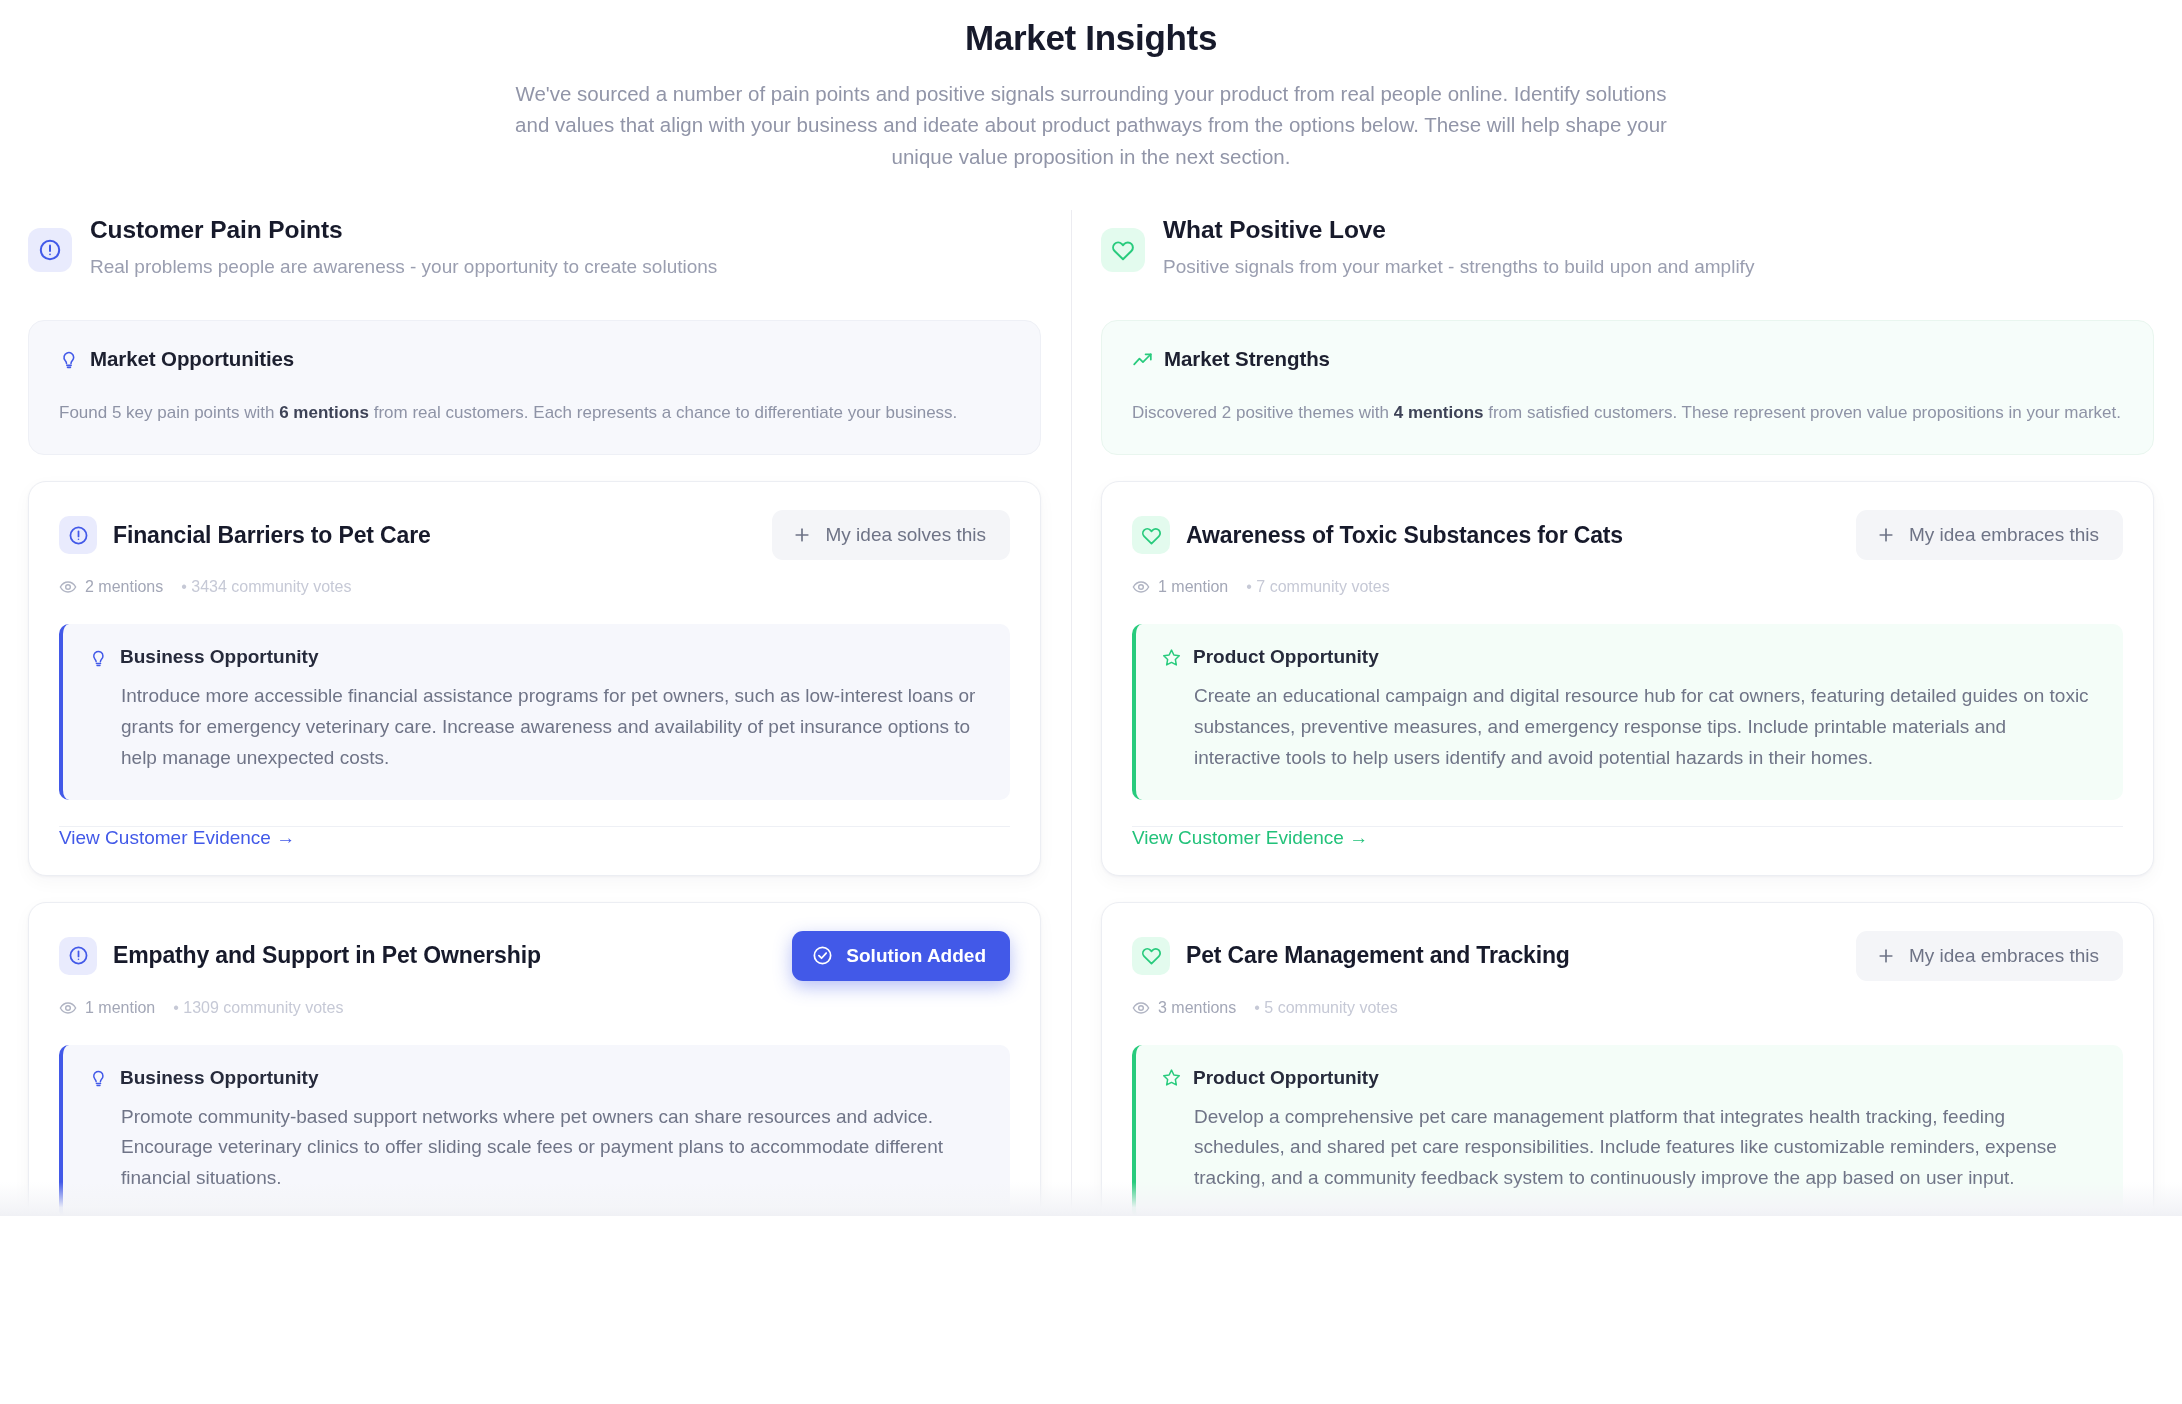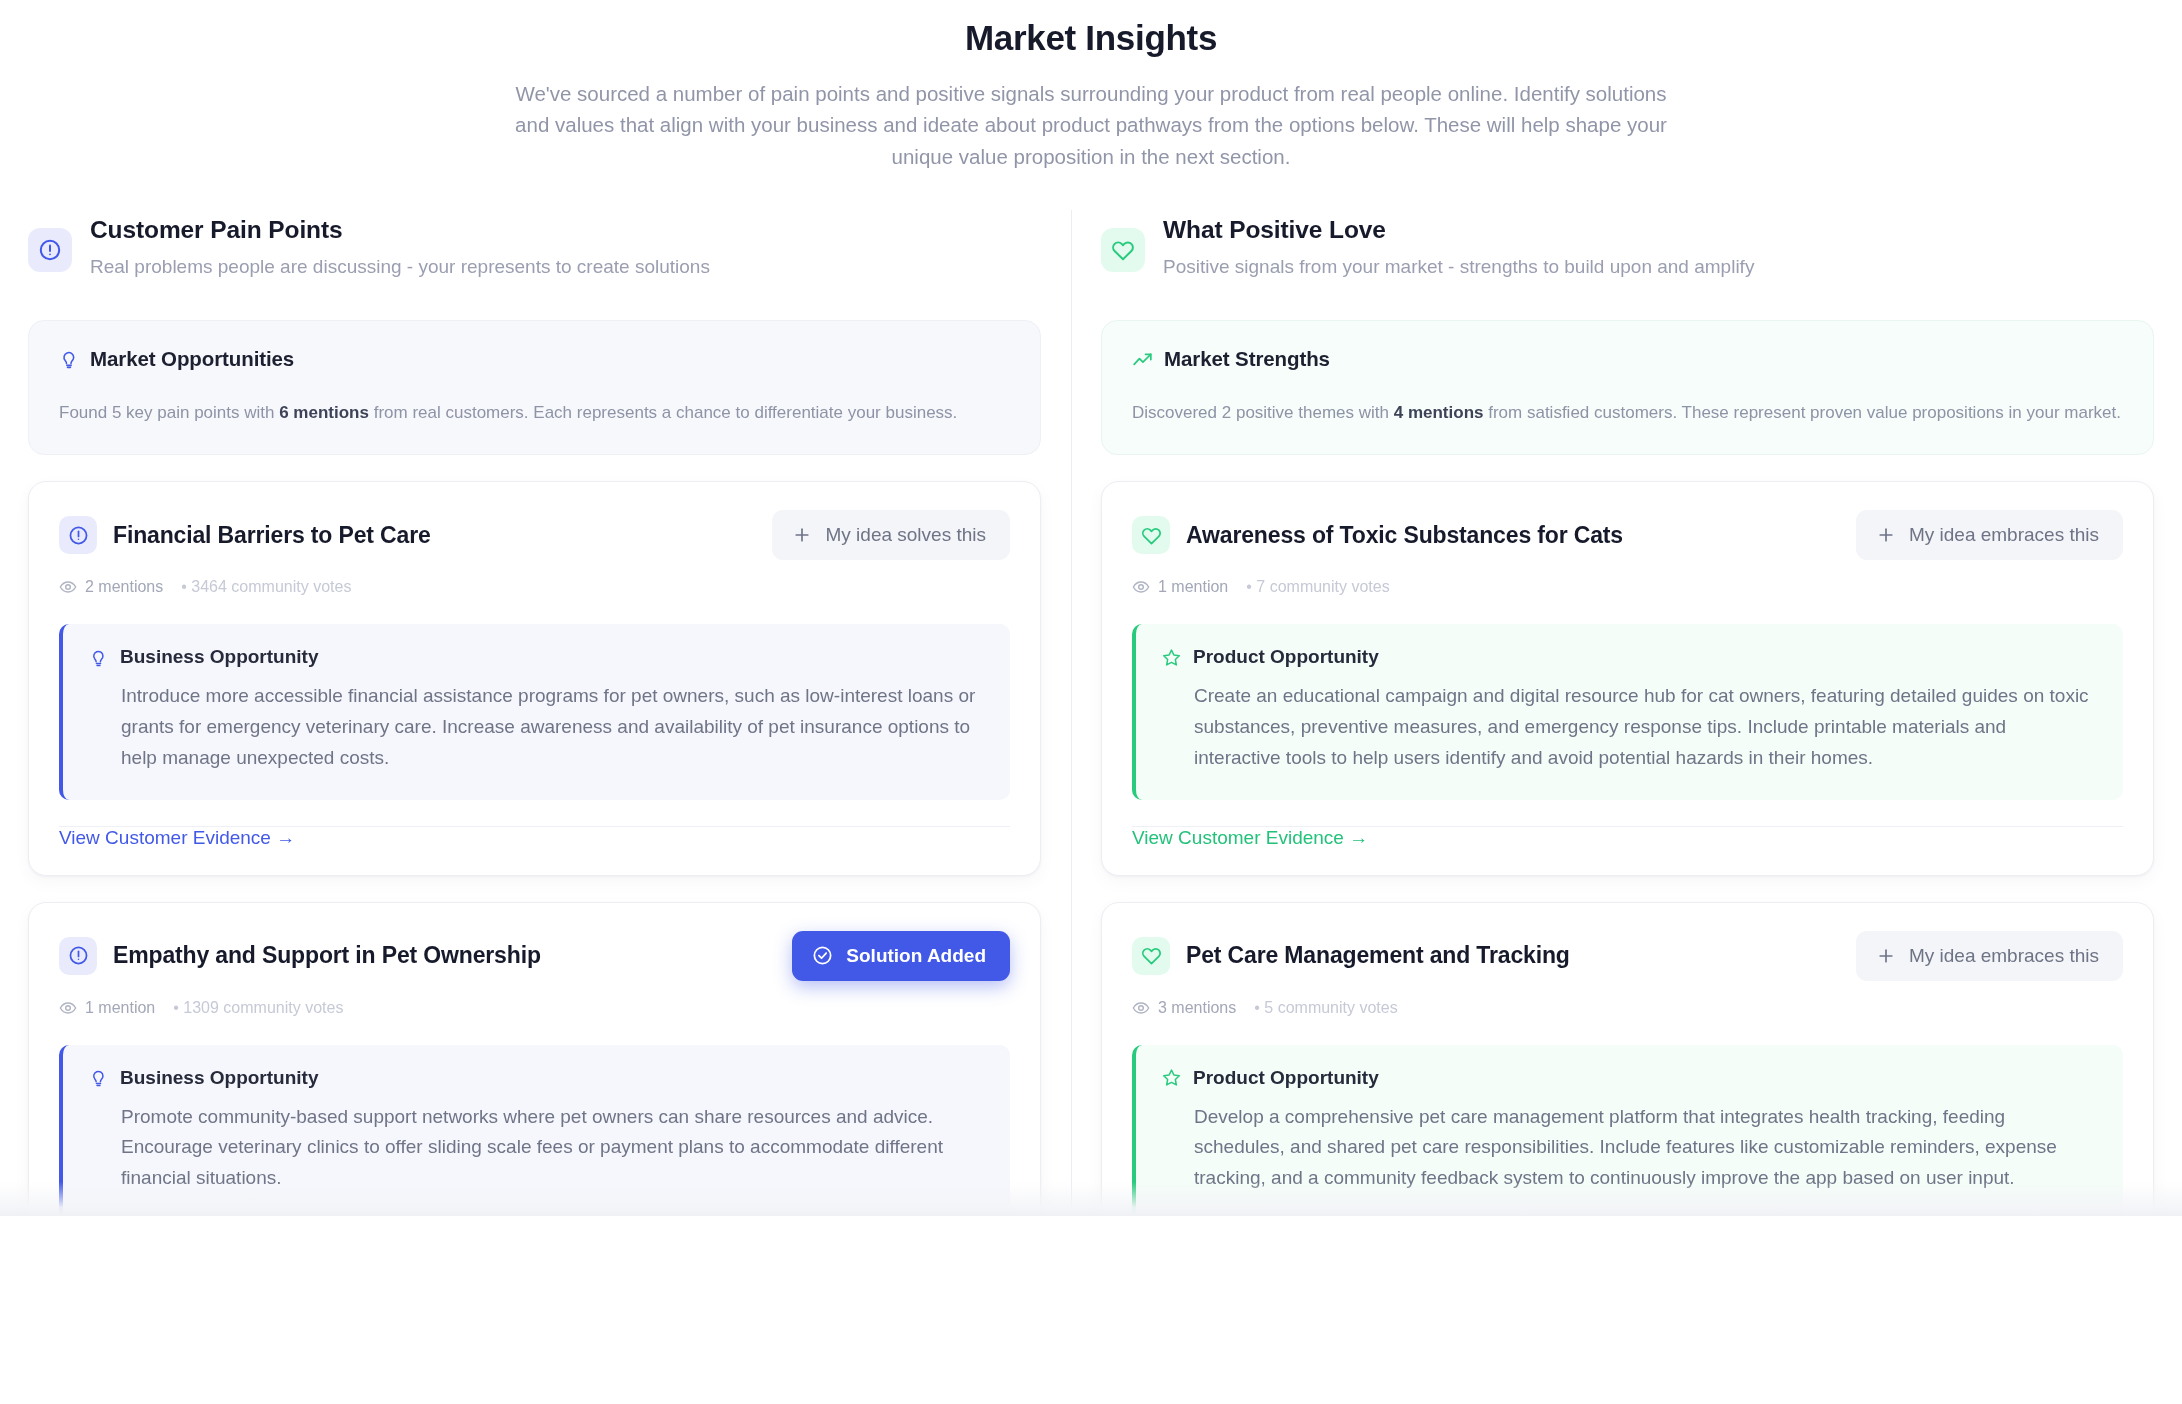--- a/index.html
+++ b/index.html
@@ -264,21 +264,21 @@
       <div class="col-head">
         <div class="col-head-icon icon-pain">
           <svg width="24" height="24" viewBox="0 0 24 24" fill="none" stroke="#4259e8" stroke-width="2" stroke-linecap="round">
             <circle cx="12" cy="12" r="9.2"></circle>
               <line x1="12" y1="7.4" x2="12" y2="13"></line>
               <circle cx="12" cy="16.3" r="0.9" fill="#4259e8" stroke="none"></circle>
           </svg>
         </div>
         <div class="col-head-text">
           <div class="col-head-title">Customer Pain Points</div>
-          <div class="col-head-sub">Real problems people are discussing - your represents to create solutions</div>
+          <div class="col-head-sub">Real problems people are awareness - your opportunity to create solutions</div>
         </div>
       </div>
 
       <div class="summary summary-pain">
         <div class="summary-head">
           <span>
             <svg width="20" height="20" viewBox="0 0 24 24" fill="none" stroke="#4259e8" stroke-width="1.9" stroke-linecap="round">
               <path d="M9 17.5c0-1.6-.6-2.5-1.6-3.6A5.8 5.8 0 1 1 17.6 10a5.7 5.7 0 0 1-1.6 3.9c-1 1.1-1.6 2-1.6 3.6"></path>
               <line x1="9.4" y1="19.6" x2="14.6" y2="19.6"></line>
                 <line x1="10.2" y1="22" x2="13.8" y2="22"></line>
@@ -312,21 +312,21 @@
           </button>
         </div>
         <div class="meta">
           <span>
             <svg width="18" height="18" viewBox="0 0 24 24" fill="none" stroke="#b0b4c3" stroke-width="1.9">
                 <path d="M1.8 12S5.6 5.3 12 5.3 22.2 12 22.2 12 18.4 18.7 12 18.7 1.8 12 1.8 12z"></path>
                 <circle cx="12" cy="12" r="3.1"></circle>
               </svg>
           </span>
           <span>2 mentions</span>
-          <span class="dot">• 3464 community votes</span>
+          <span class="dot">• 3434 community votes</span>
         </div>
         <div class="opp opp-pain">
           <div class="opp-head">
             <span>
               <svg width="19" height="19" viewBox="0 0 24 24" fill="none" stroke="#4259e8" stroke-width="1.9" stroke-linecap="round">
                 <path d="M9 17.5c0-1.6-.6-2.5-1.6-3.6A5.8 5.8 0 1 1 17.6 10a5.7 5.7 0 0 1-1.6 3.9c-1 1.1-1.6 2-1.6 3.6"></path>
                   <line x1="9.4" y1="19.6" x2="14.6" y2="19.6"></line>
                   <line x1="10.2" y1="22" x2="13.8" y2="22"></line>
               </svg>
             </span>

